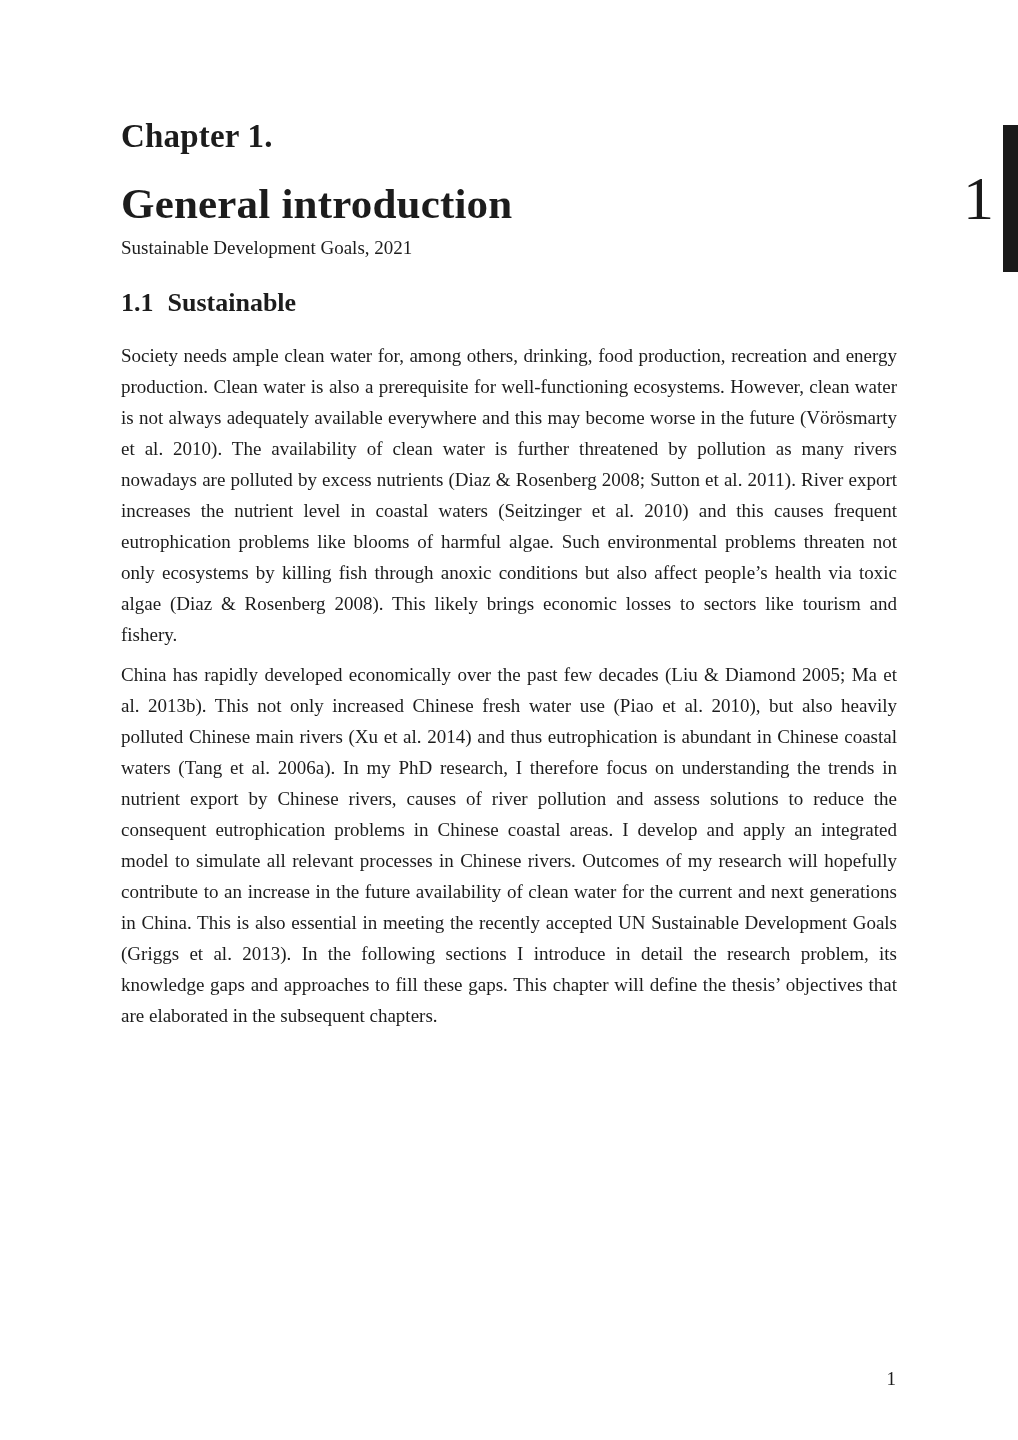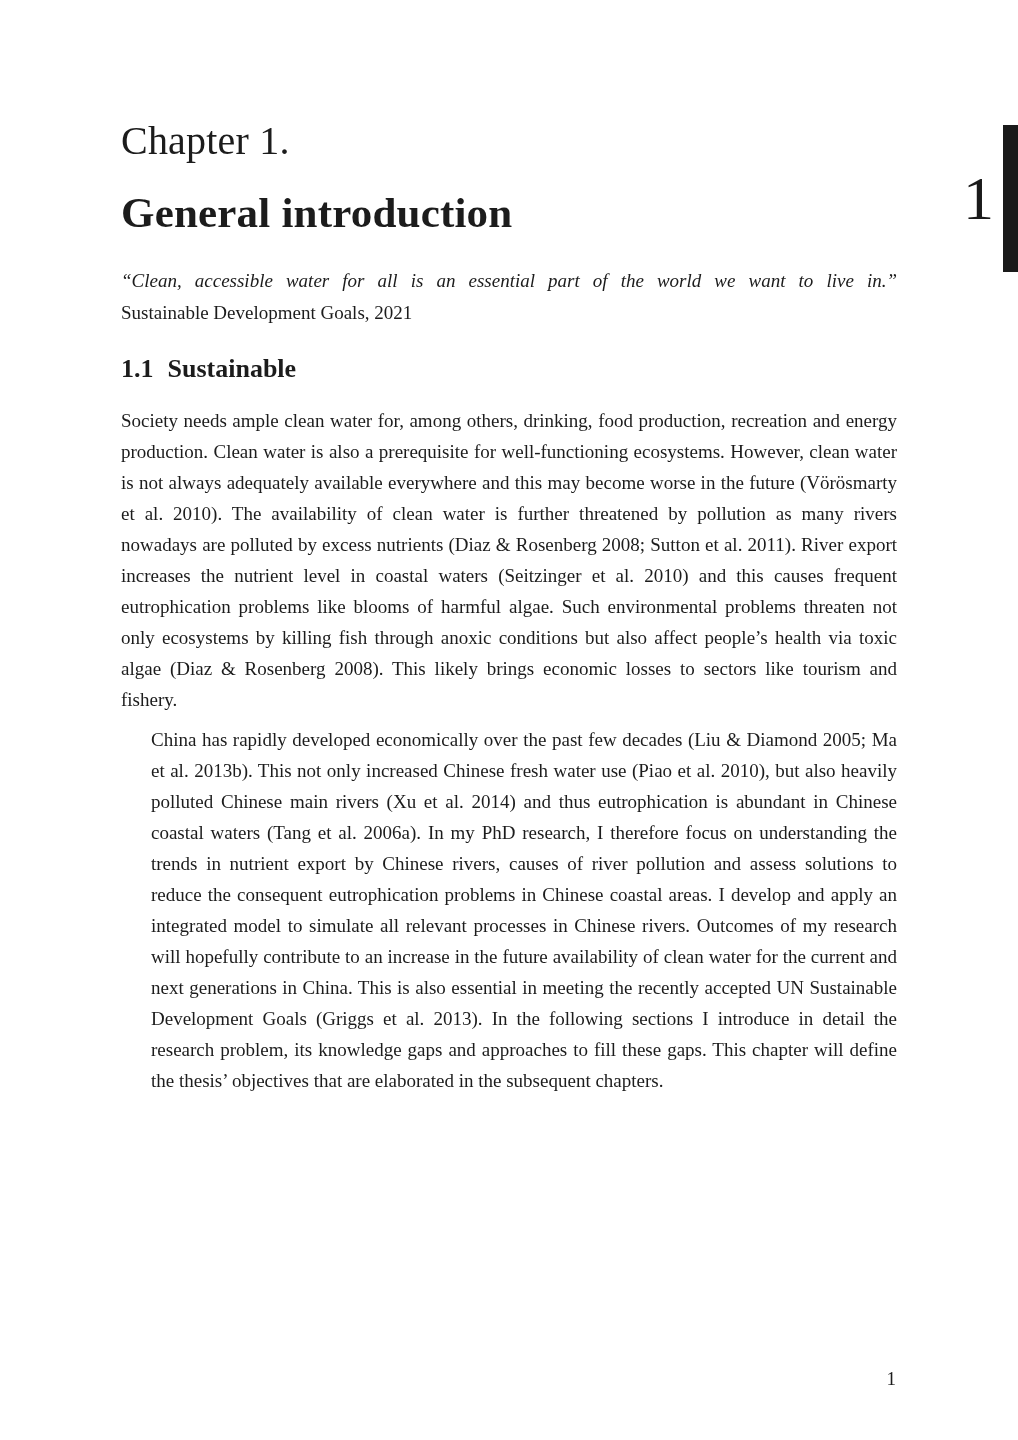--- a/index.html
+++ b/index.html
@@ -16,23 +16,23 @@
     color: #1c1c1c;
   }
   .content {
     position: absolute;
     left: 121px;
     top: 0;
     width: 776px;
   }
   .chapter-heading {
     margin: 116px 0 0 0;
-    font-size: 40px;
+    font-size: 33px;
     line-height: 1.25;
-    font-weight: 400;
+    font-weight: 700;
     letter-spacing: 0.2px;
   }
   .chapter-title {
     margin: 20px 0 0 0;
     font-size: 43px;
     line-height: 1.25;
     font-weight: 700;
     letter-spacing: 0.2px;
   }
   .quote {
@@ -58,21 +58,20 @@
     margin-right: 14px;
   }
   .body-para {
     margin: 20px 0 0 0;
     font-size: 19px;
     line-height: 31px;
     text-align: justify;
   }
   .body-para + .body-para {
     margin-top: 9px;
-    margin-left: 30px;
   }
   .tab-bar {
     position: absolute;
     top: 125px;
     right: 0;
     width: 15px;
     height: 147px;
     background: #1a1a1a;
   }
   .tab-number {
@@ -94,21 +93,20 @@
 </head>
 <body>
 
 <div class="tab-bar"></div>
 <span class="tab-number">1</span>
 
 <main class="content">
   <h1 class="chapter-heading">Chapter 1.</h1>
   <h1 class="chapter-title">General introduction</h1>
 
-  <p class="quote">“Clean, accessible water for all is an essential part of the world we want to live in.”</p>
   <p class="quote-attr">Sustainable Development Goals, 2021</p>
 
   <h2 class="section-heading">
     <span class="section-number">1.1</span><span>Sustainable</span>
   </h2>
 
   <p class="body-para">Society needs ample clean water for, among others, drinking, food production, recreation and energy production. Clean water is also a prerequisite for well-functioning ecosystems. However, clean water is not always adequately available everywhere and this may become worse in the future (Vörösmarty et al. 2010). The availability of clean water is further threatened by pollution as many rivers nowadays are polluted by excess nutrients (Diaz &amp; Rosenberg 2008; Sutton et al. 2011). River export increases the nutrient level in coastal waters (Seitzinger et al. 2010) and this causes frequent eutrophication problems like blooms of harmful algae. Such environmental problems threaten not only ecosystems by killing fish through anoxic conditions but also affect people’s health via toxic algae (Diaz &amp; Rosenberg 2008). This likely brings economic losses to sectors like tourism and fishery.</p>
   <p class="body-para">China has rapidly developed economically over the past few decades (Liu &amp; Diamond 2005; Ma et al. 2013b). This not only increased Chinese fresh water use (Piao et al. 2010), but also heavily polluted Chinese main rivers (Xu et al. 2014) and thus eutrophication is abundant in Chinese coastal waters (Tang et al. 2006a). In my PhD research, I therefore focus on understanding the trends in nutrient export by Chinese rivers, causes of river pollution and assess solutions to reduce the consequent eutrophication problems in Chinese coastal areas. I develop and apply an integrated model to simulate all relevant processes in Chinese rivers. Outcomes of my research will hopefully contribute to an increase in the future availability of clean water for the current and next generations in China. This is also essential in meeting the recently accepted UN Sustainable Development Goals (Griggs et al. 2013). In the following sections I introduce in detail the research problem, its knowledge gaps and approaches to fill these gaps. This chapter will define the thesis’ objectives that are elaborated in the subsequent chapters.</p>
 </main>
 

